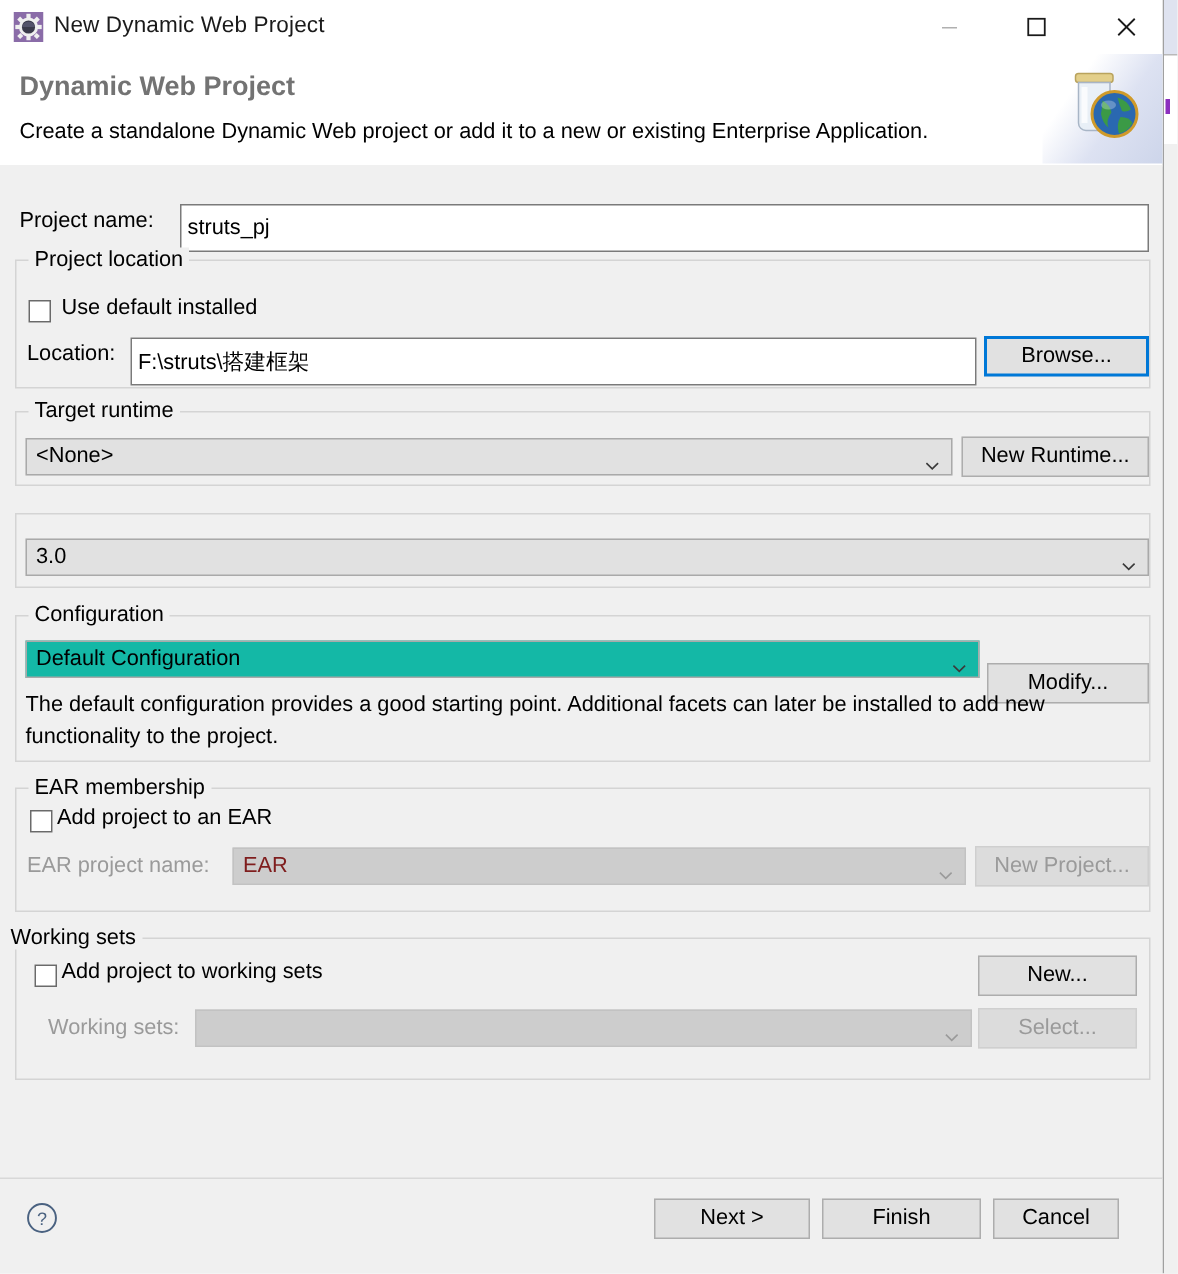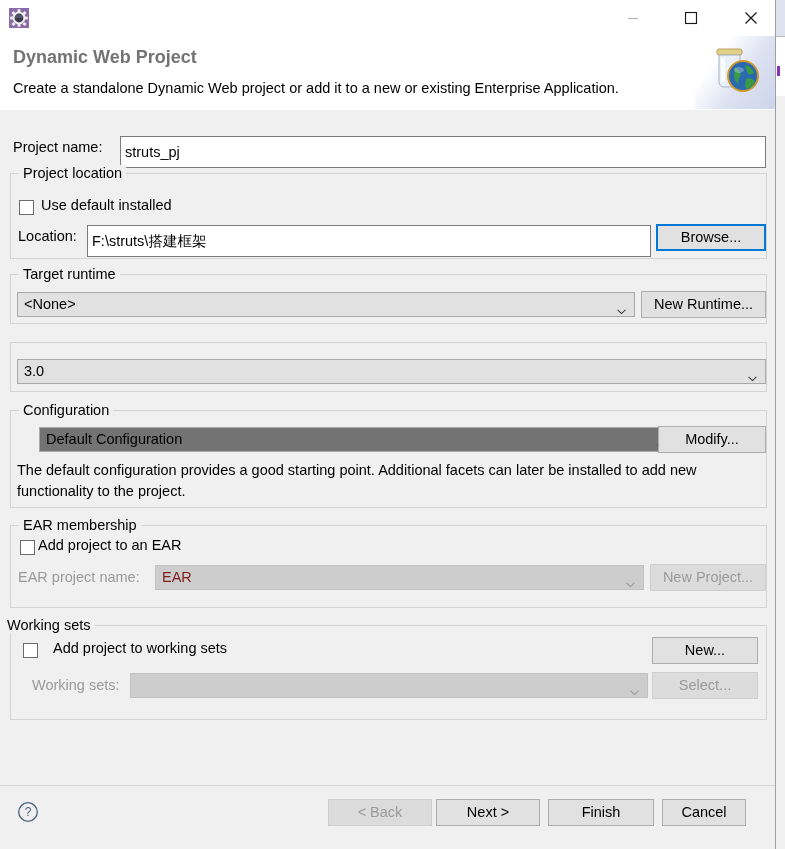--- a/index.html
+++ b/index.html
@@ -173,21 +173,21 @@
   
   .combo {
     position: absolute;
     box-sizing: border-box;
     height: 25px;
     background: #e1e1e1;
     border: 1px solid #a9a9a9;
     font-size: 14.5px;
     color: #000;
   }
-  .combo.light { background: #737373; margin-left: 22px; }
+  .combo.light { background: #14b8a6; }
   .combo.dis { background: #cdcdcd; border-color: #c2c2c2; color: #7f1d1d; }
   .combo .cval {
     position: absolute;
     left: 6px; top: 3px;
     white-space: nowrap;
   }
   .combo .carrow {
     position: absolute;
     right: 8px; top: 9px;
     width: 9px; height: 6px;
@@ -261,20 +261,21 @@
           <rect x="3.1" y="3.6" width="2.8" height="3" transform="rotate(-45 4.5 5.1)"></rect>
           <rect x="14.1" y="14.5" width="2.8" height="3" transform="rotate(-45 15.5 16)"></rect>
           <rect x="14.1" y="3.6" width="2.8" height="3" transform="rotate(45 15.5 5.1)"></rect>
           <rect x="3.1" y="14.5" width="2.8" height="3" transform="rotate(45 4.5 16)"></rect>
         </g>
         <circle cx="10" cy="10" r="6.4" fill="#efefef"></circle>
         <circle cx="10" cy="10" r="4.4" fill="#3a3a4a"></circle>
         <path d="M5.7 10 a4.4 4.4 0 0 1 8.6 0 z" fill="#53536a"></path>
       </svg>
     </span>
+    <span class="title-text">New Dynamic Web Project</span>
 
     <span class="win-btn min">
       <svg width="12" height="12" viewBox="0 0 12 12">
           <line x1="1" y1="6.5" x2="11" y2="6.5" stroke="#b0b0b0" stroke-width="1.1"></line>
         </svg>
     </span>
     <span class="win-btn max">
       <svg width="13" height="13" viewBox="0 0 13 13">
           <rect x="1" y="1" width="11" height="11" fill="none" stroke="#1a1a1a" stroke-width="1.2"></rect>
         </svg>
@@ -349,21 +350,21 @@
     <span class="group-title" style="left:19px; top:292px;">Configuration</span>
 
     <div class="combo light" style="left:17px; top:317px; width:636px;">
       <span class="cval">Default Configuration</span>
       <span class="carrow">
         <svg width="9" height="6" viewBox="0 0 9 6">
             <path d="M0.6 0.8 L4.5 4.6 L8.4 0.8" fill="none" stroke="#3a3a3a" stroke-width="1.1"></path>
           </svg>
       </span>
     </div>
-    <button class="btn" style="left:658px; top:316px; width:108px;">Modify...</button>
+    <button class="btn" style="left:658px; top:332px; width:108px;">Modify...</button>
 
     <div class="desc-text" style="left:17px; top:350px; width:740px;">The default configuration provides a good starting point. Additional facets can later be installed to add new functionality to the project.</div>
 
     <div class="group" style="left:10px; top:415px; width:757px; height:83px;"></div>
     <span class="group-title" style="left:19px; top:407px;">EAR membership</span>
 
     <span class="cbox" style="left:20px; top:430px;"></span>
     <span class="row-label" style="left:38px; top:427px;">Add project to an EAR</span>
 
     <span class="row-label dim" style="left:18px; top:459px;">EAR project name:</span>
@@ -374,21 +375,21 @@
             <path d="M0.6 0.8 L4.5 4.6 L8.4 0.8" fill="none" stroke="#9a9a9a" stroke-width="1.1"></path>
           </svg>
       </span>
     </div>
     <button class="btn dis" style="left:650px; top:454px; width:116px;">New Project...</button>
 
     <div class="group" style="left:10px; top:515px; width:757px; height:95px;"></div>
     <span class="group-title" style="left:3px; top:507px;">Working sets</span>
 
     <span class="cbox" style="left:23px; top:533px;"></span>
-    <span class="row-label" style="left:53px; top:530px;">Add project to working sets</span>
+    <span class="row-label" style="left:41px; top:530px;">Add project to working sets</span>
     <button class="btn" style="left:652px; top:527px; width:106px;">New...</button>
 
     <span class="row-label dim" style="left:32px; top:567px;">Working sets:</span>
     <div class="combo dis" style="left:130px; top:563px; width:518px;">
       <span class="cval"></span>
       <span class="carrow">
         <svg width="9" height="6" viewBox="0 0 9 6">
             <path d="M0.6 0.8 L4.5 4.6 L8.4 0.8" fill="none" stroke="#9a9a9a" stroke-width="1.1"></path>
           </svg>
       </span>
@@ -399,18 +400,17 @@
 
   <div class="footer"></div>
 
   <span class="help-icon">
     <svg width="22" height="22" viewBox="0 0 22 22">
       <circle cx="11" cy="11" r="9.3" fill="none" stroke="#4a6281" stroke-width="1.3"></circle>
       <text x="11" y="15.4" font-family="Liberation Sans, sans-serif" font-size="12" fill="#4a6281" text-anchor="middle">?</text>
     </svg>
   </span>
 
-  <button class="btn dis" style="left:328px; top:799px; width:104px;">&lt; Back</button>
   <button class="btn" style="left:436px; top:799px; width:104px;">Next &gt;</button>
   <button class="btn" style="left:548px; top:799px; width:106px;">Finish</button>
   <button class="btn" style="left:662px; top:799px; width:84px;">Cancel</button>
 
 </div>
 
 </body></html>

